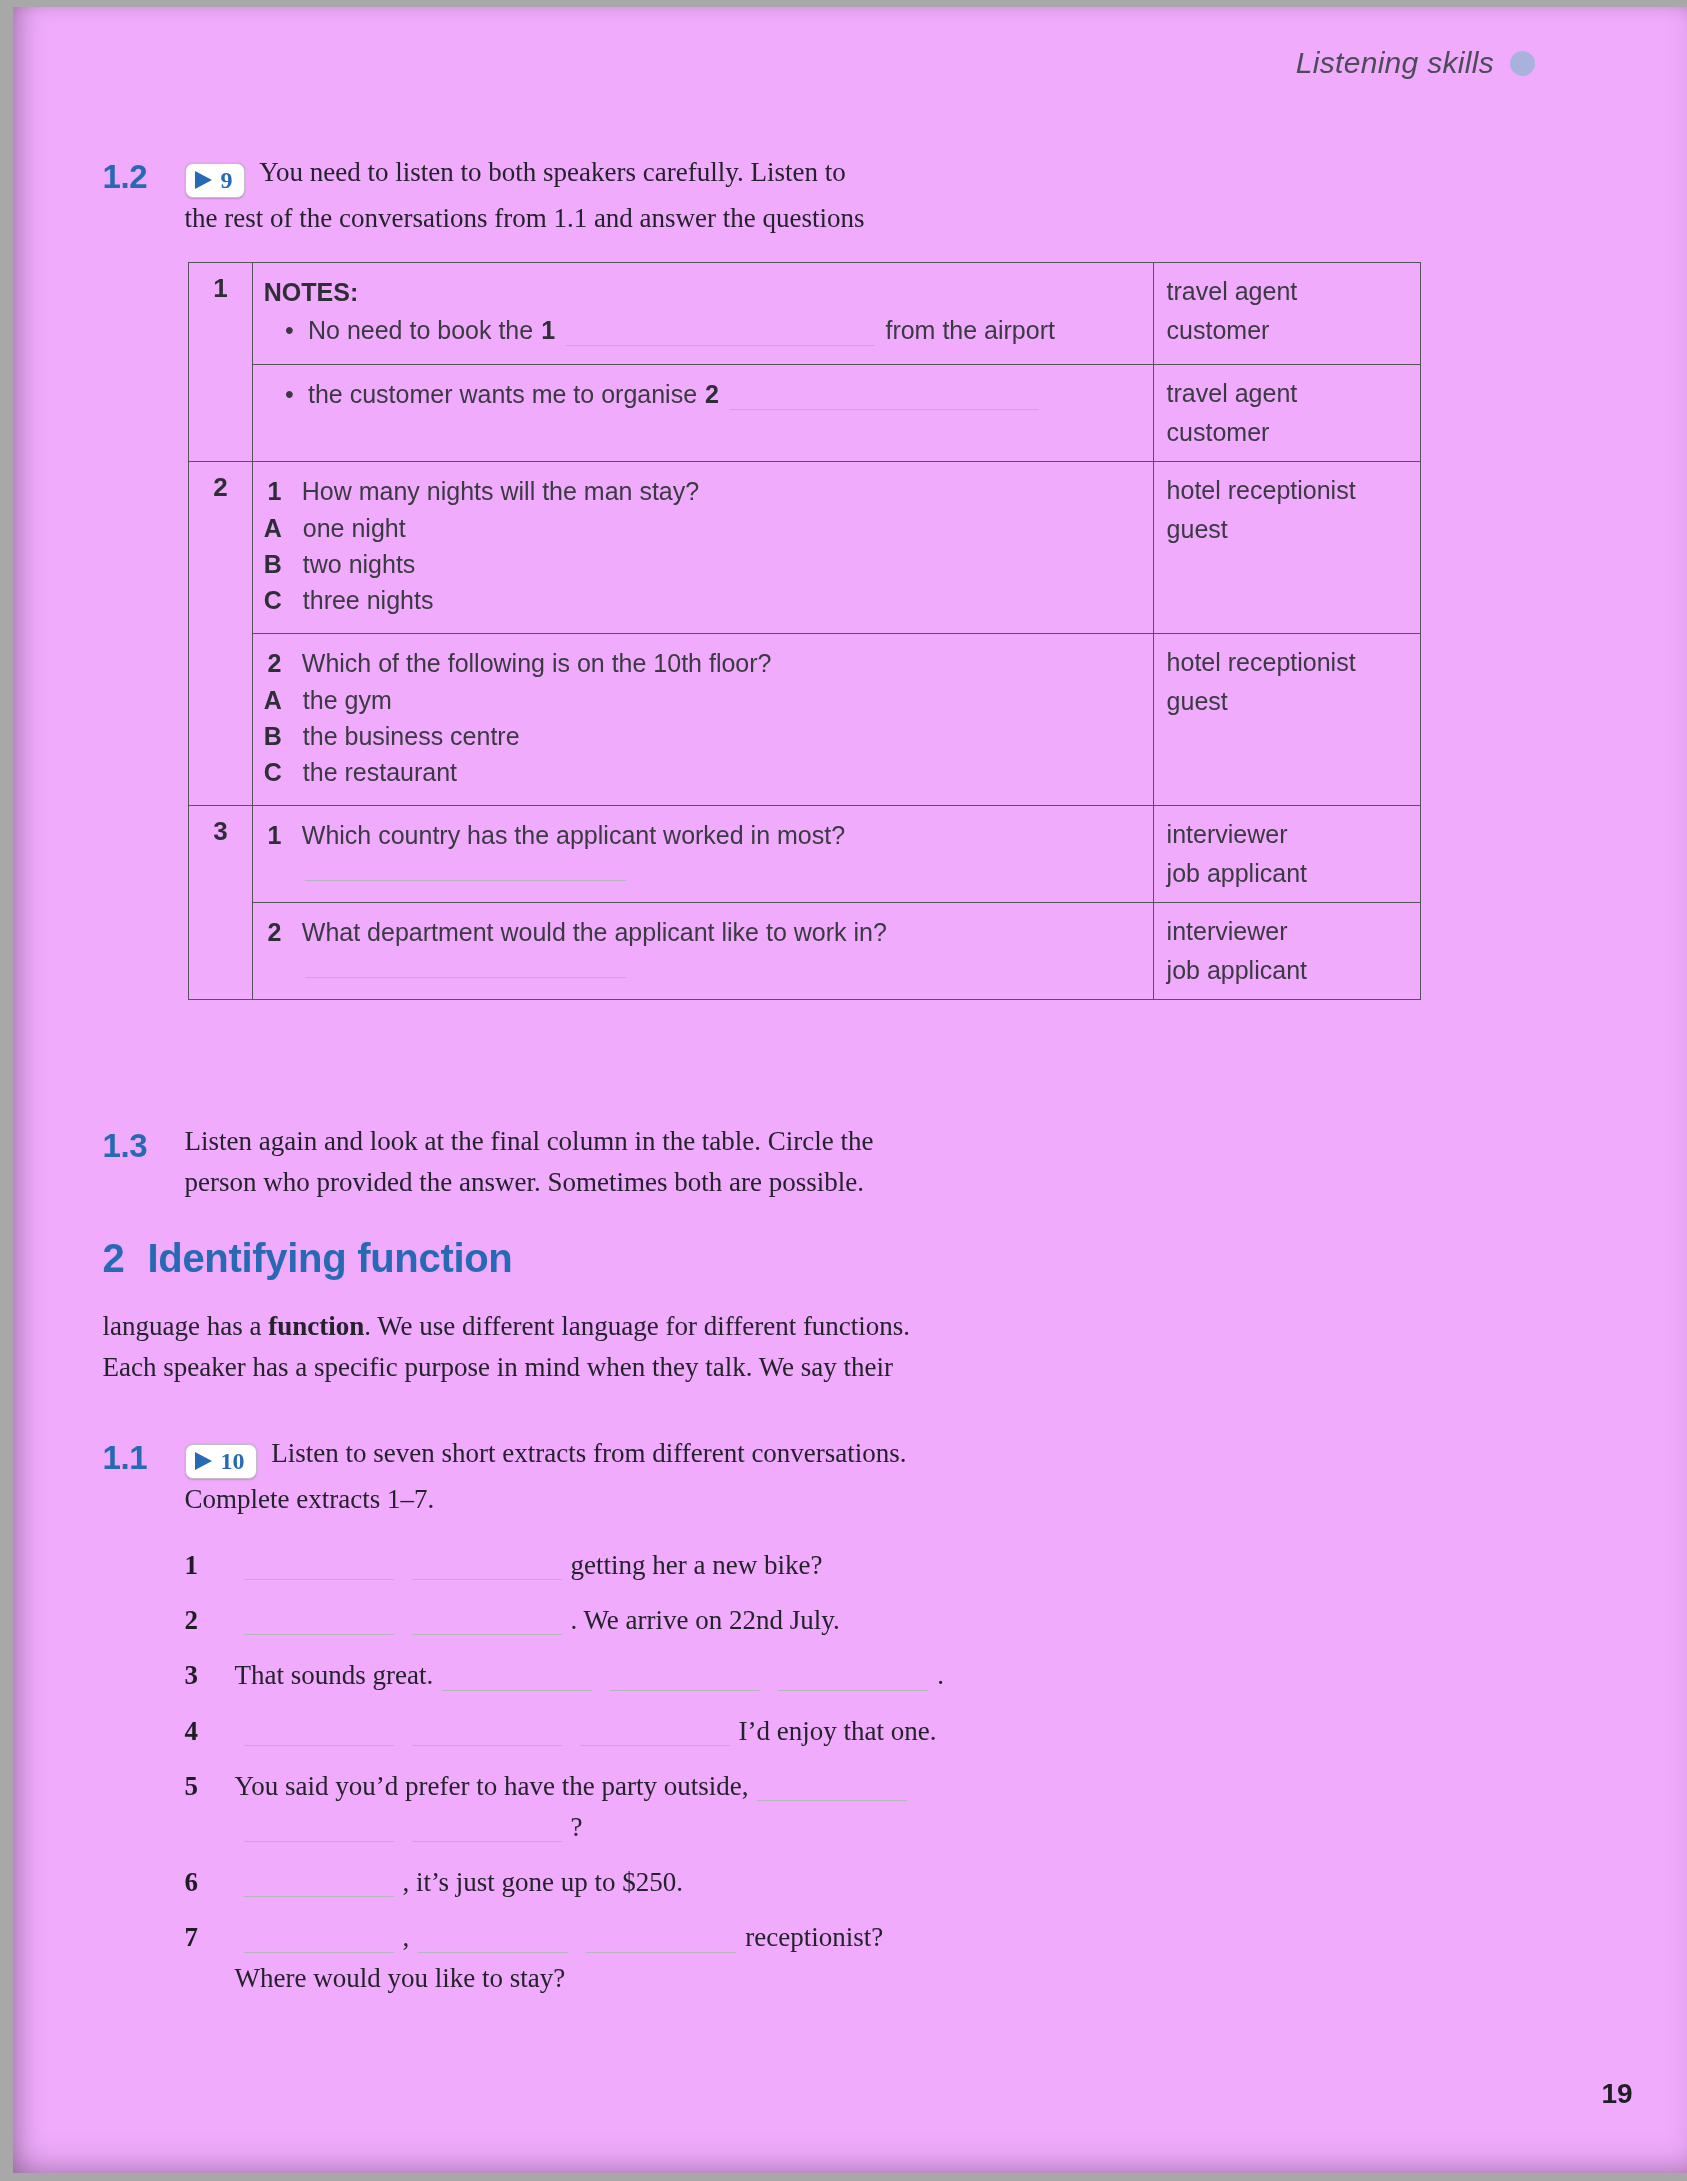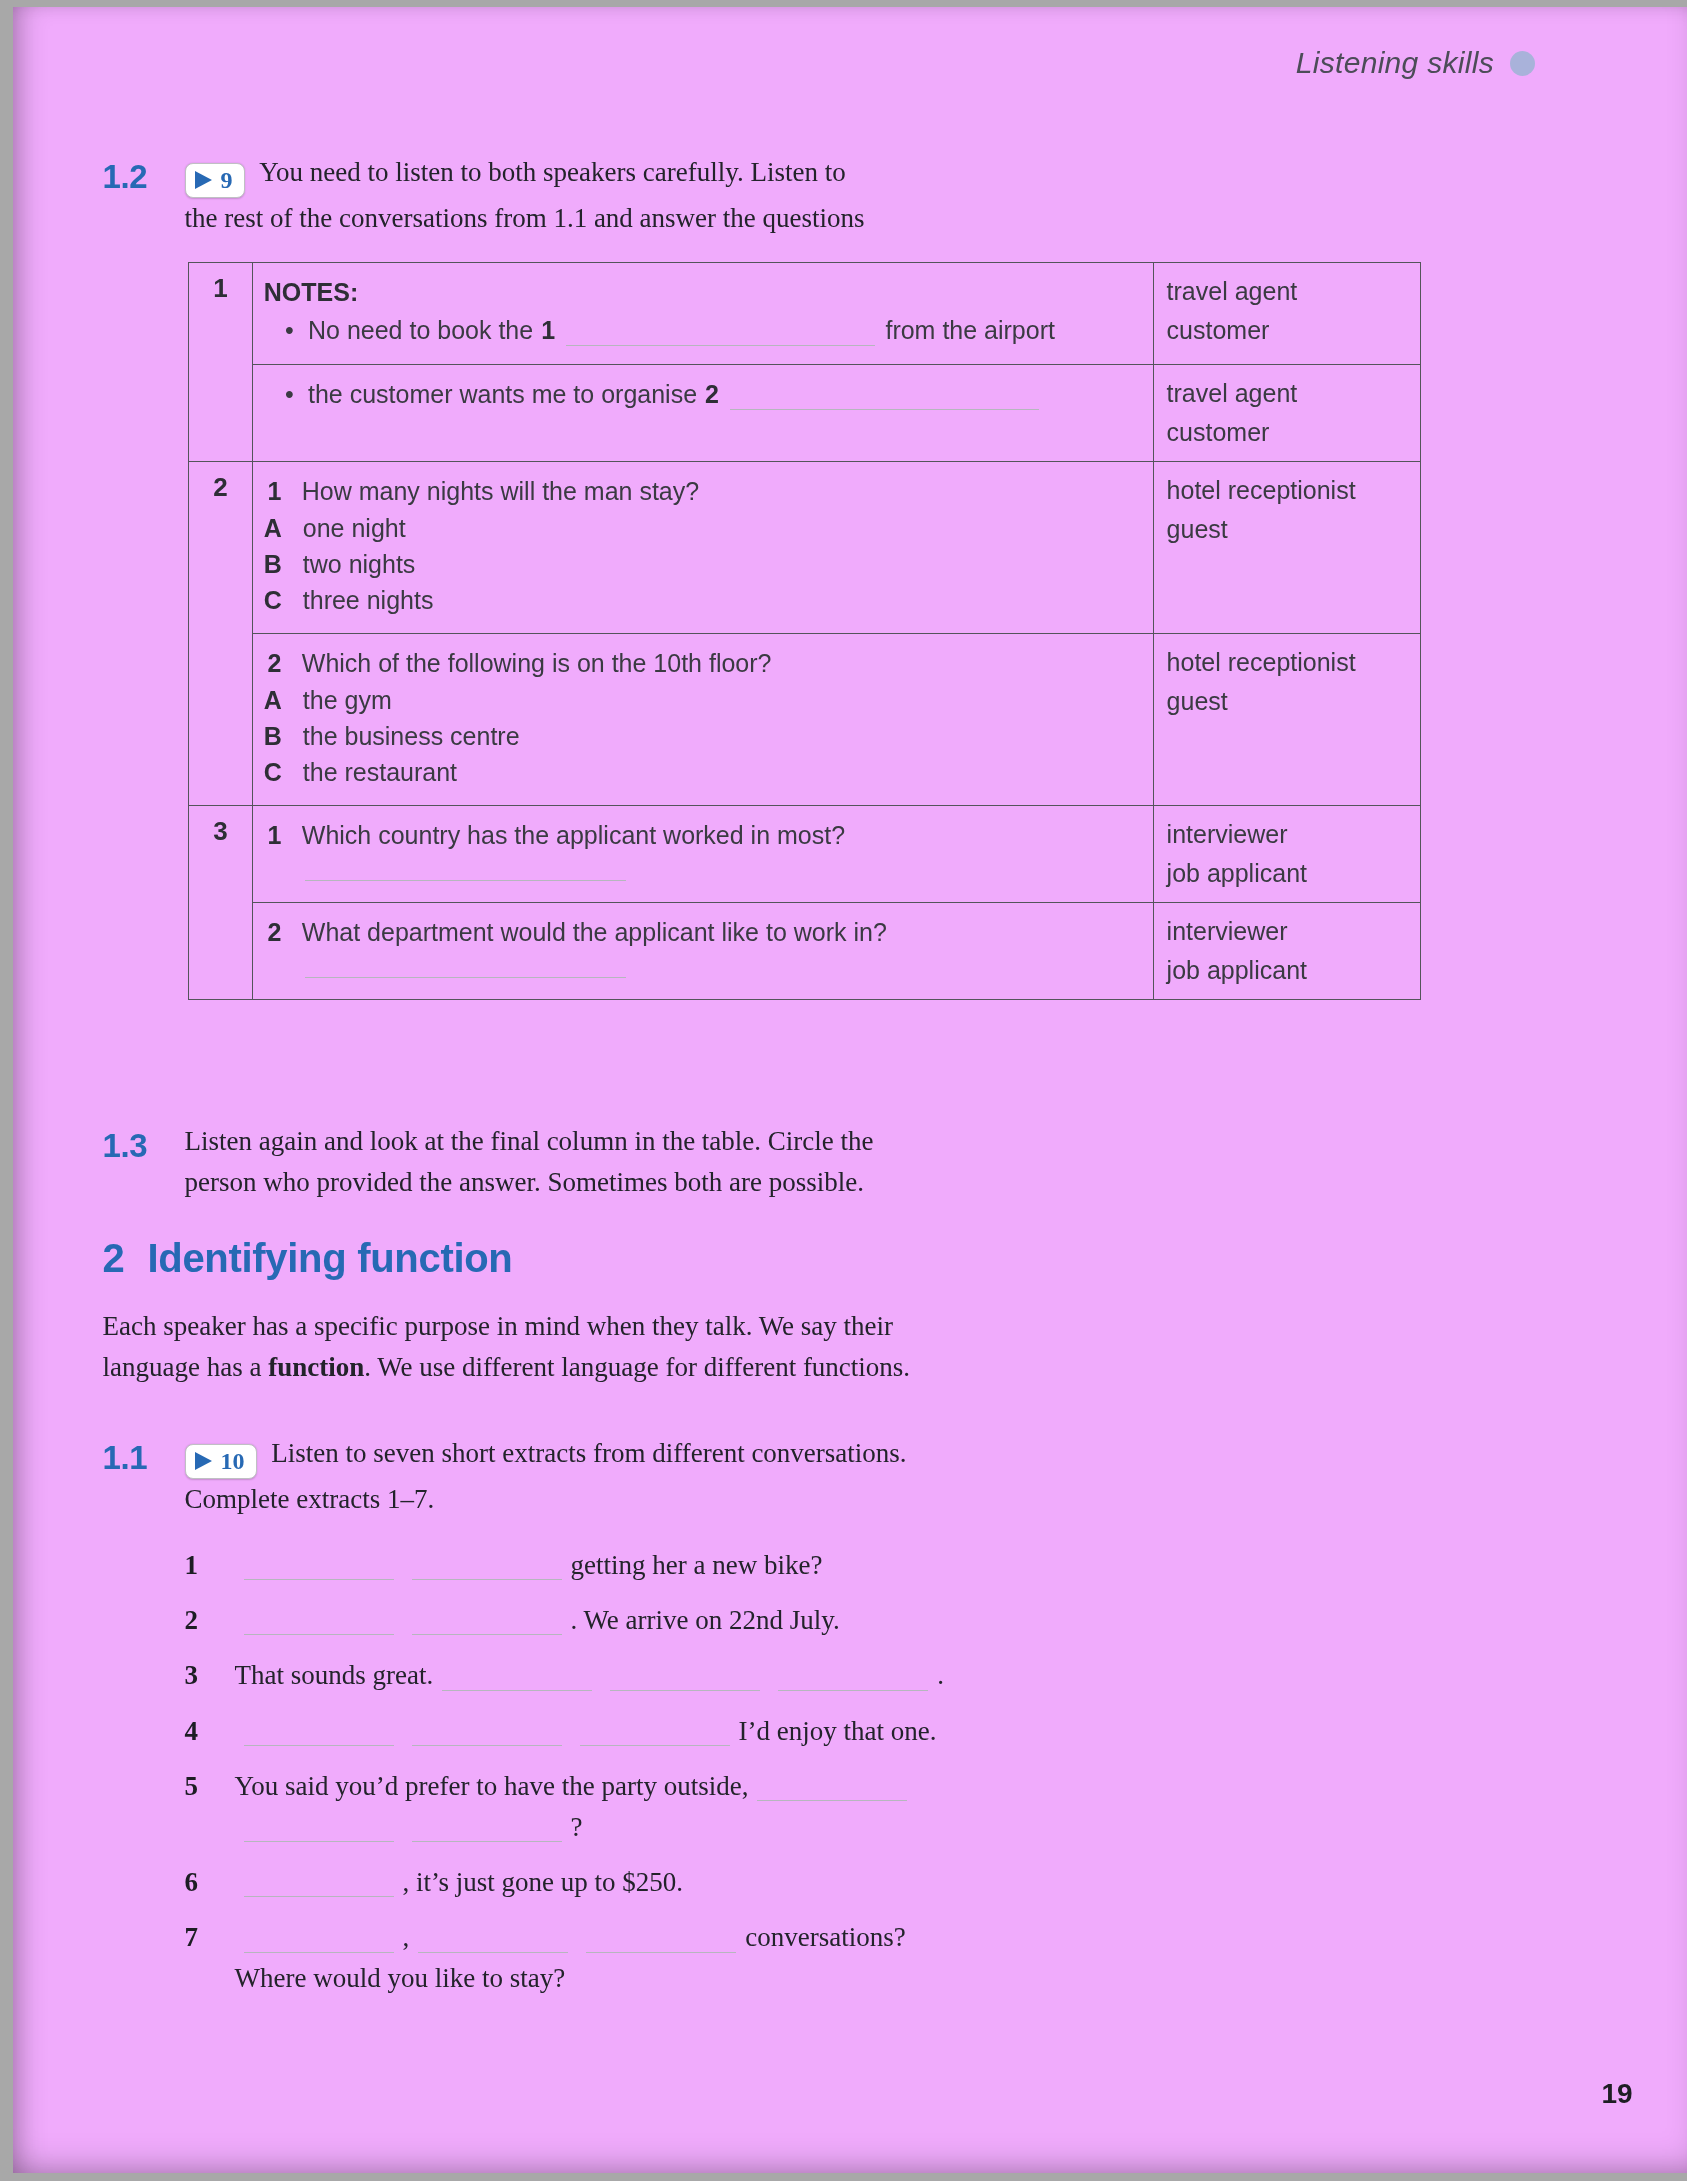--- a/index.html
+++ b/index.html
@@ -201,22 +201,22 @@
       </div>
     </div>
   </div>
 
   <div class="sec-heading">
     <span>2</span>
     <span>Identifying function</span>
   </div>
 
   <div class="sec-intro serif">
+    <span class="lb"><span>language has a </span><b>function</b><span>. We use different language for different functions.</span></span>
     <span class="lb">Each speaker has a specific purpose in mind when they talk. We say their</span>
-    <span class="lb"><span>language has a </span><b>function</b><span>. We use different language for different functions.</span></span>
   </div>
 
   <div class="ex" style="top:1426px; width:1254px;">
     <div class="ex-label">1.1</div>
     <div class="ex-body">
       <div class="serif">
         <span class="audio-chip">
           <span class="play-tri"></span>
           <span class="audio-num">10</span>
         </span><span>Listen to seven short extracts from different conversations.</span>
@@ -254,21 +254,21 @@
         </div>
 
         <div class="li">
           <span class="li-num">6</span>
           <span class="li-body"><span class="blank lblank"></span><span>, it’s just gone up to $250.</span></span>
         </div>
 
         <div class="li">
           <span class="li-num">7</span>
           <span class="li-body">
-            <span class="li-line"><span class="blank lblank"></span><span>,</span><span class="blank lblank"></span><span class="blank lblank"></span><span>conversations?</span></span>
+            <span class="li-line"><span class="blank lblank"></span><span>,</span><span class="blank lblank"></span><span class="blank lblank"></span><span>receptionist?</span></span>
             <span class="li-line"><span>Where would you like to stay?</span></span>
           </span>
         </div>
       </div>
     </div>
   </div>
 
   <div class="page-num">19</div>
 
 </div>

